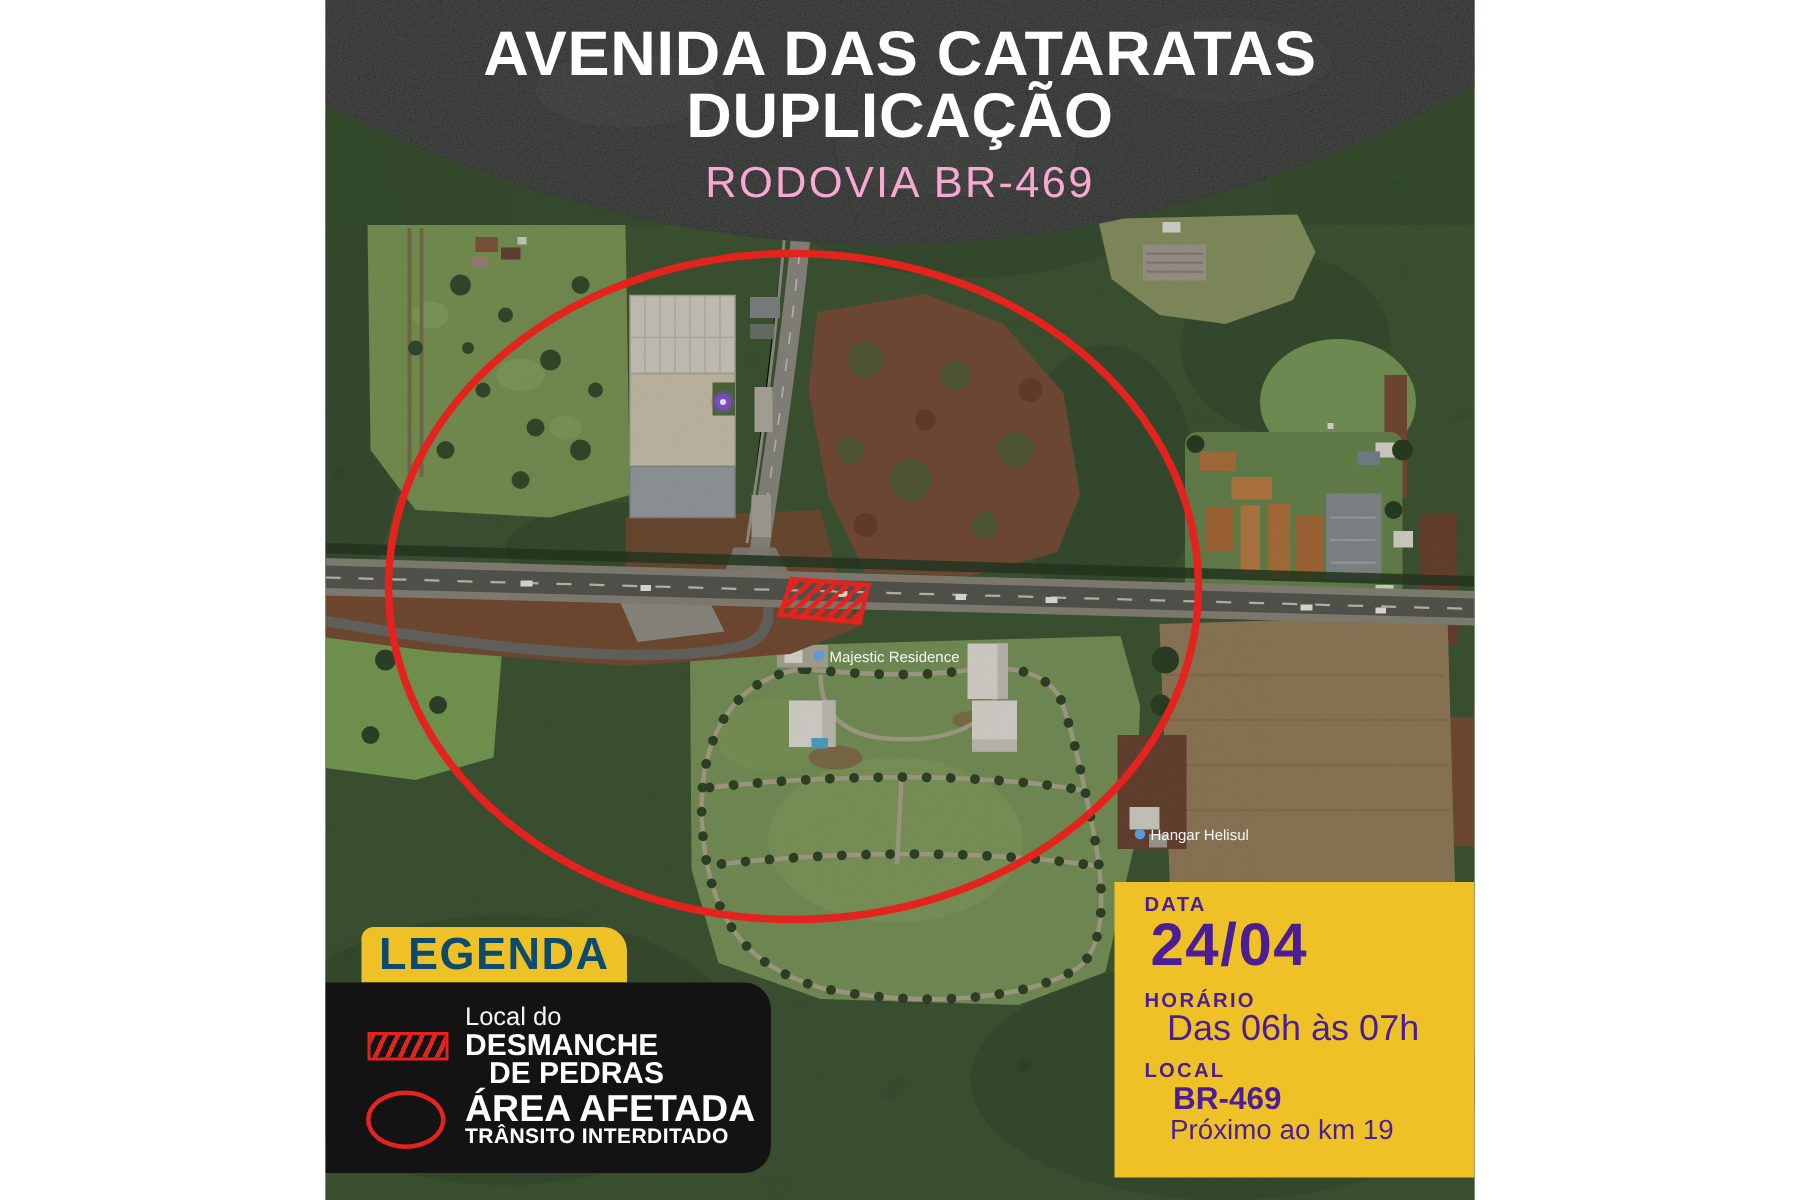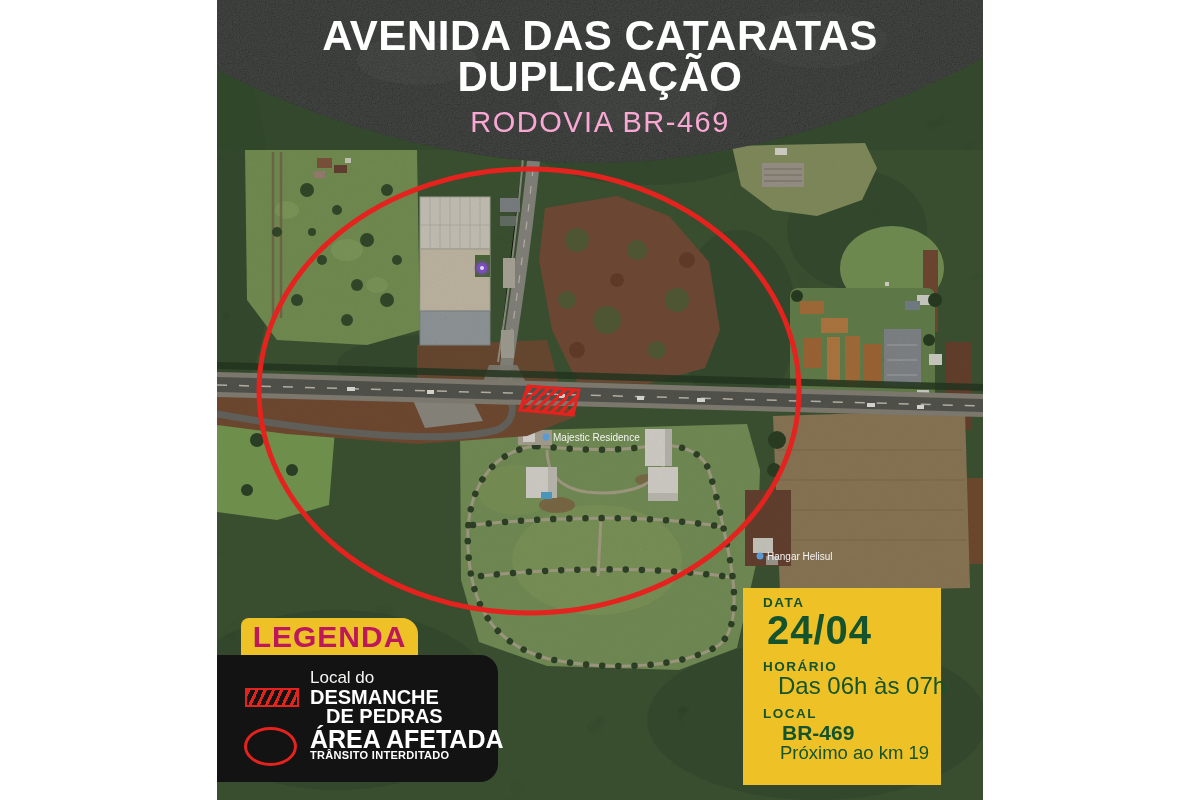--- a/index.html
+++ b/index.html
@@ -8,37 +8,37 @@
   .poster{position:absolute;left:217px;top:0;width:766px;height:800px;overflow:hidden;background:#374d2e;}
   .poster svg{position:absolute;left:0;top:0;z-index:1;}
 
   
   .title-block{position:absolute;left:0;top:15px;width:766px;text-align:center;z-index:3;color:#ffffff;}
   .title-line{font-size:42px;font-weight:700;line-height:41px;letter-spacing:0.5px;}
   .subtitle{font-size:29px;font-weight:400;letter-spacing:1.5px;color:#f9a8d4;margin-top:9px;}
 
   
   .legend-tab{position:absolute;left:24px;top:618px;width:177px;height:37px;z-index:4;
-              background:#eec226;color:#be185d;display:flex;align-items:center;justify-content:center;
+              background:#eec226;color:#0c4a6e;display:flex;align-items:center;justify-content:center;
               font-size:30px;font-weight:700;letter-spacing:1px;border-radius:8px 16px 0 0;}
   .legend-panel{position:absolute;left:0;top:655px;width:281px;height:127px;z-index:4;
-                background:#131313;border-radius:0 18px 18px 0;color:#ffffff;}
+                background:#131313;border-radius:0 18px 18px 0;color:#ffffff;padding-left:16px;}
   .sw-hatch{position:absolute;left:28px;top:33px;width:50px;height:15px;border:2.5px solid #e5231e;
             background:repeating-linear-gradient(115deg,#e5231e 0 3px,rgba(0,0,0,0) 3px 7.5px);}
   .sw-ellipse{position:absolute;left:27px;top:72px;width:47px;height:33px;border:3px solid #e5231e;border-radius:50%;}
   .leg-t{position:absolute;left:93px;white-space:nowrap;}
   .l1a{top:13px;font-size:17px;font-weight:400;color:#f4f4f2;}
   .l1b{top:31px;font-size:20px;font-weight:700;}
   .l1c{top:50px;font-size:20px;font-weight:700;margin-left:16px;}
   .l2a{top:70px;font-size:25px;font-weight:700;}
-  .l2b{top:94px;font-size:11px;font-weight:700;letter-spacing:0.3px;}
+  .l2b{top:94px;font-size:14px;font-weight:700;letter-spacing:0.3px;}
 
   
-  .info-panel{position:absolute;left:526px;top:588px;width:198px;height:197px;z-index:4;
-              background:#eec226;color:#14532d;}
+  .info-panel{position:absolute;left:526px;top:588px;width:240px;height:197px;z-index:4;
+              background:#eec226;color:#4c1d95;}
   .ip{position:absolute;white-space:nowrap;}
   .ip-label{font-size:13.5px;font-weight:700;letter-spacing:1.5px;}
   .ip-date-label{left:20px;top:7px;}
   .ip-date{left:24px;top:20px;font-size:40px;font-weight:700;letter-spacing:1px;}
   .ip-time-label{left:20px;top:71px;}
   .ip-time{left:35px;top:84px;font-size:24px;font-weight:400;}
   .ip-loc-label{left:20px;top:118px;}
   .ip-loc{left:39px;top:133px;font-size:21px;font-weight:700;}
   .ip-d1{left:37px;top:154px;font-size:18.5px;}
   .ip-d2{left:37px;top:171px;font-size:18.5px;}

